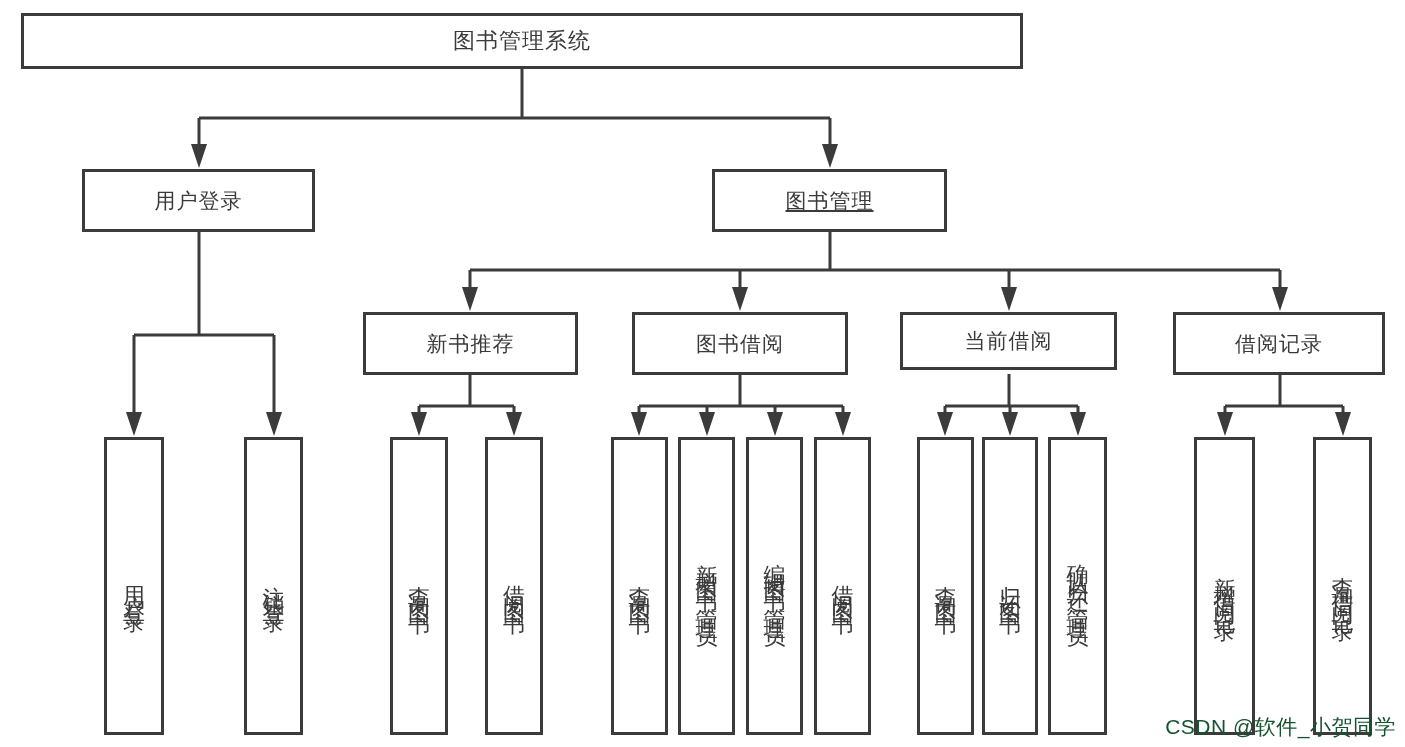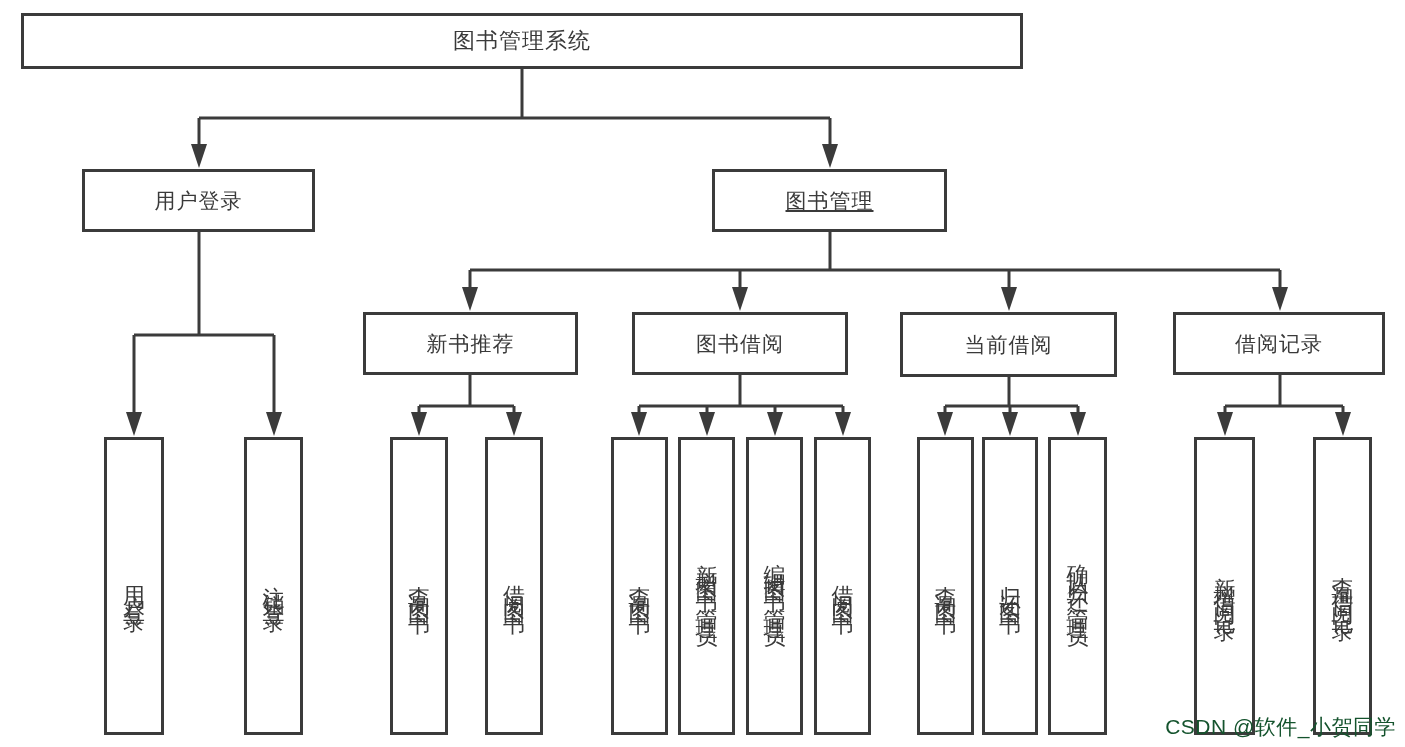--- a/index.html
+++ b/index.html
@@ -123,21 +123,21 @@
     </g>
   </svg>
 
   <div class="box root" style="left:21px; top:13px; width:1002px; height:56px;">图书管理系统</div>
 
   <div class="box" style="left:82px; top:169px; width:233px; height:63px;">用户登录</div>
   <div class="box" style="left:712px; top:169px; width:235px; height:63px;text-decoration:underline;">图书管理</div>
 
   <div class="box" style="left:363px; top:312px; width:215px; height:63px;">新书推荐</div>
   <div class="box" style="left:632px; top:312px; width:216px; height:63px;">图书借阅</div>
-  <div class="box" style="left:900px; top:312px; width:217px; height:65px;">当前借阅</div>
+  <div class="box" style="left:900px; top:312px; width:217px; height:58px;">当前借阅</div>
   <div class="box" style="left:1173px; top:312px; width:212px; height:63px;">借阅记录</div>
 
   <div class="box vbox" style="left:104px; top:437px; width:60px; height:298px;">用户登录</div>
   <div class="box vbox" style="left:244px; top:437px; width:59px; height:298px;">注销登录</div>
 
   <div class="box vbox" style="left:390px; top:437px; width:58px; height:298px;">查询图书</div>
   <div class="box vbox" style="left:485px; top:437px; width:58px; height:298px;">借阅图书</div>
 
   <div class="box vbox" style="left:611px; top:437px; width:57px; height:298px;">查询图书</div>
   <div class="box vbox" style="left:678px; top:437px; width:57px; height:298px;">新增图书（管理员）</div>

